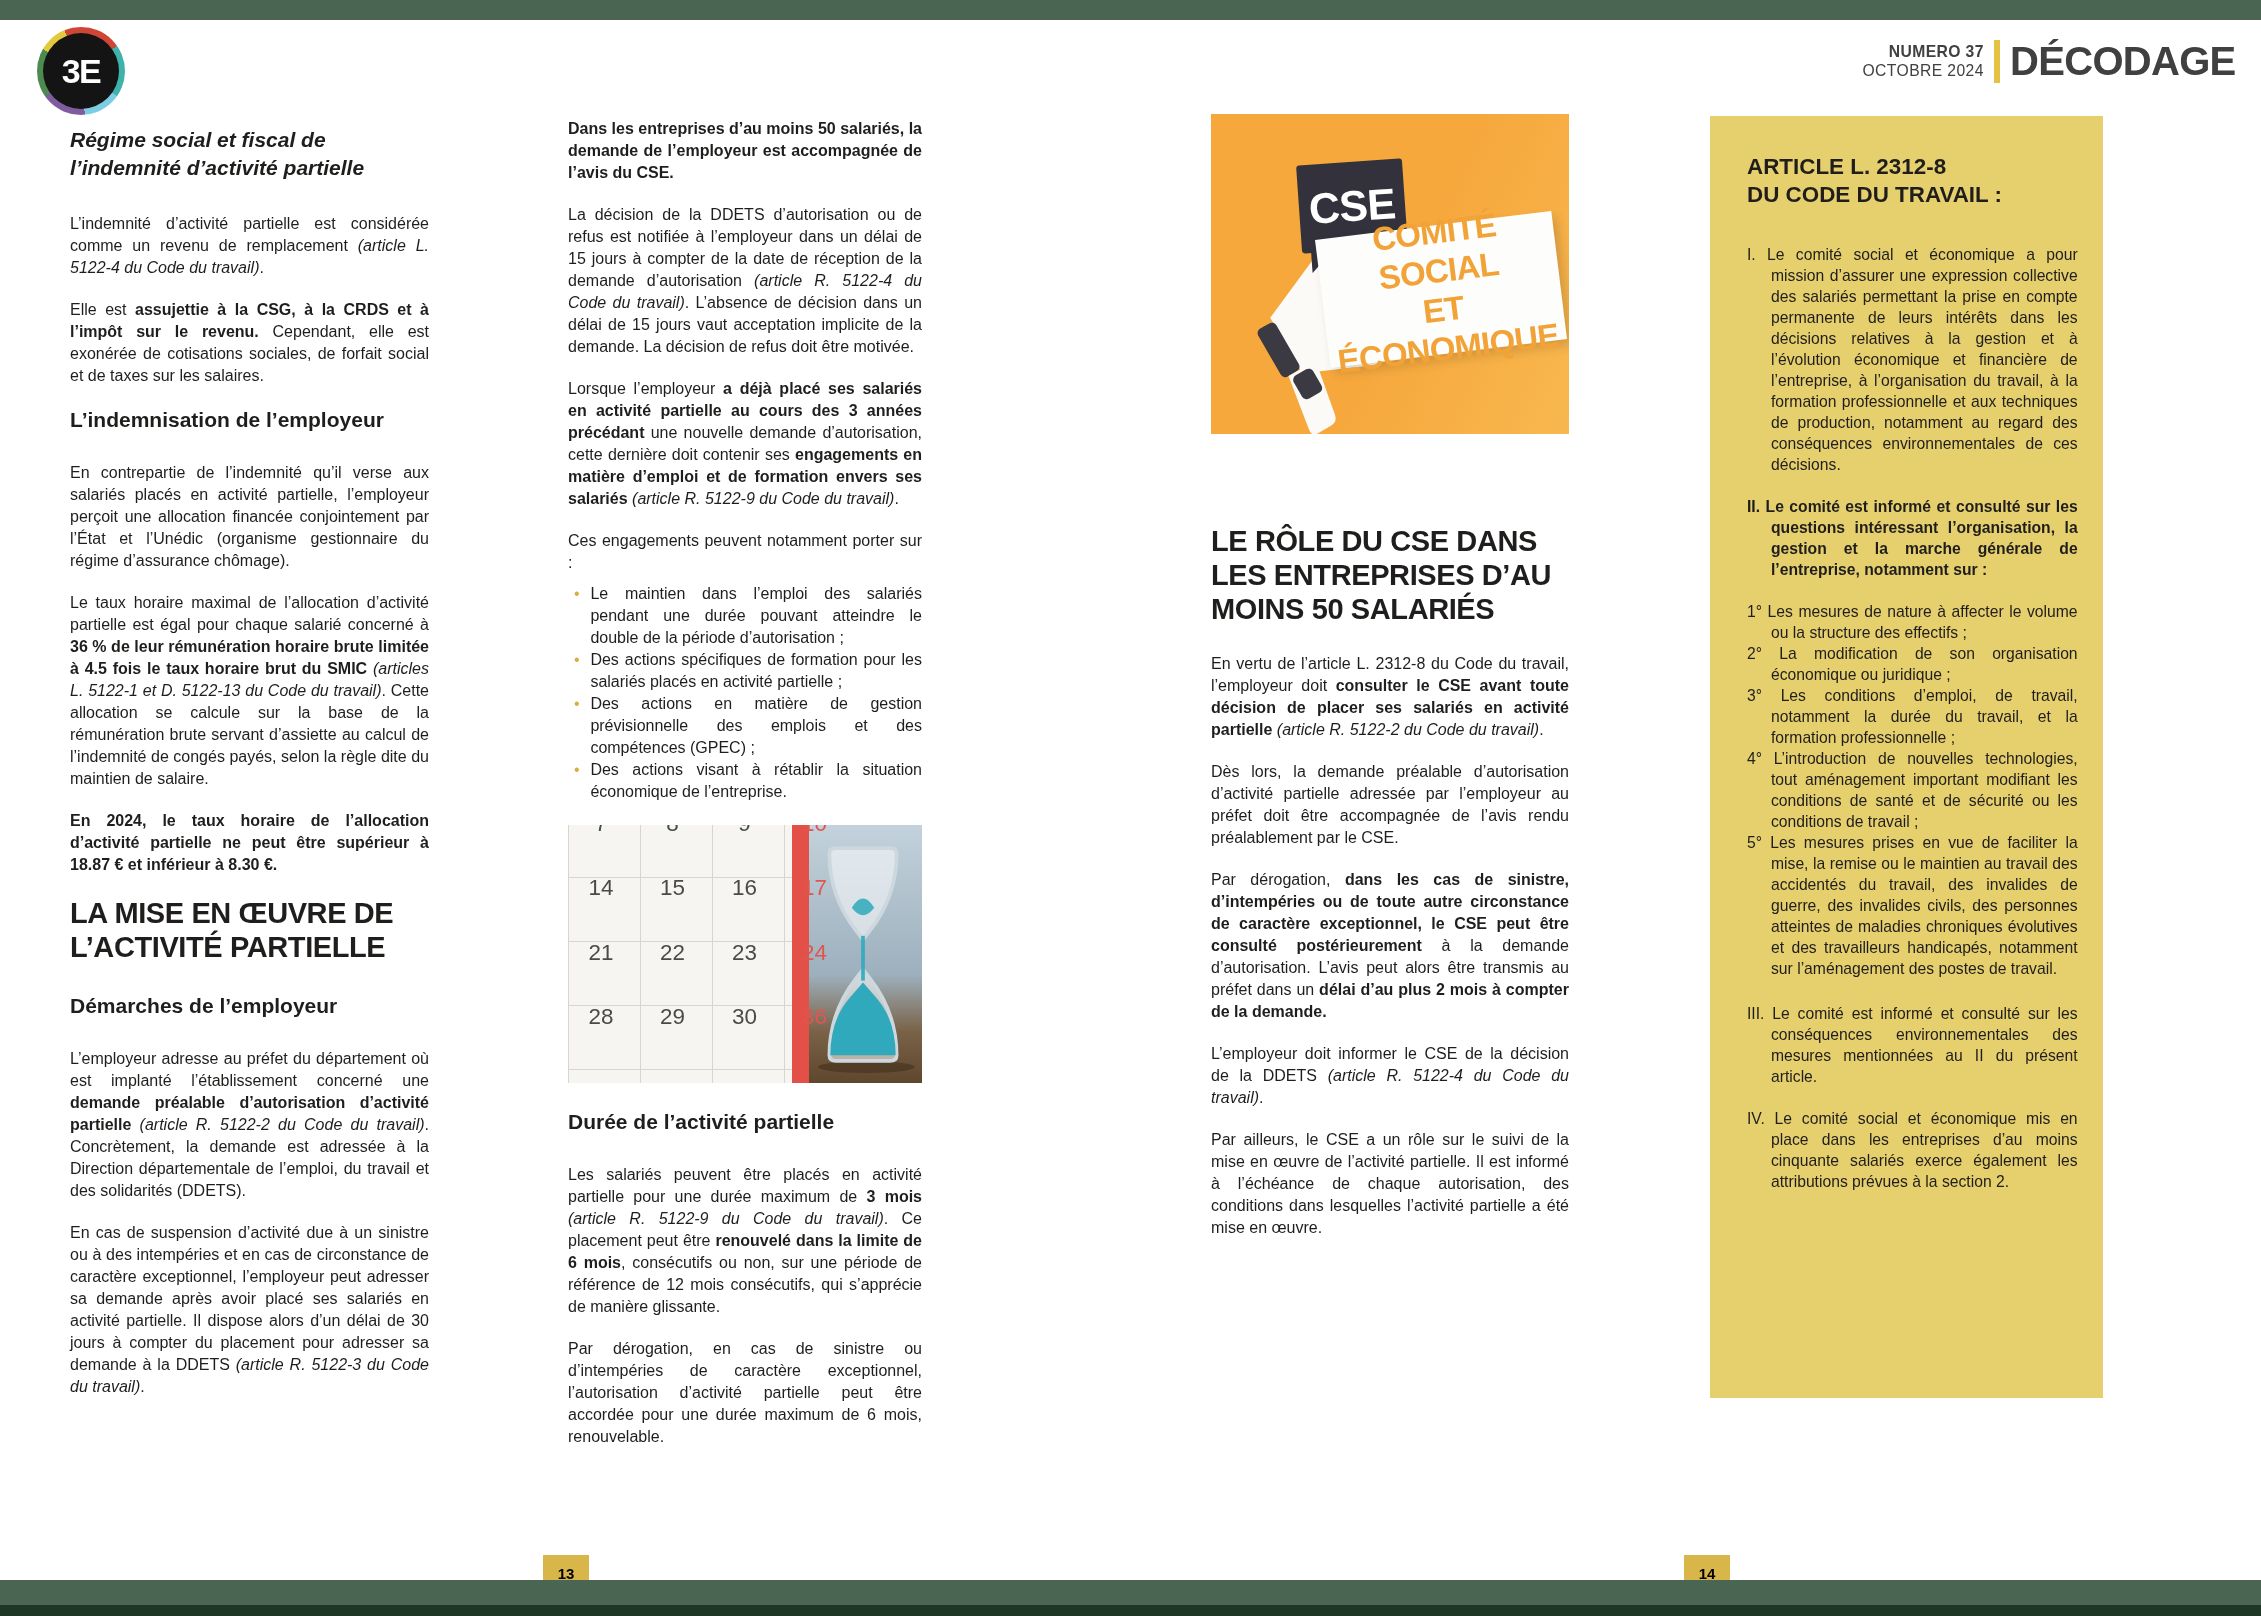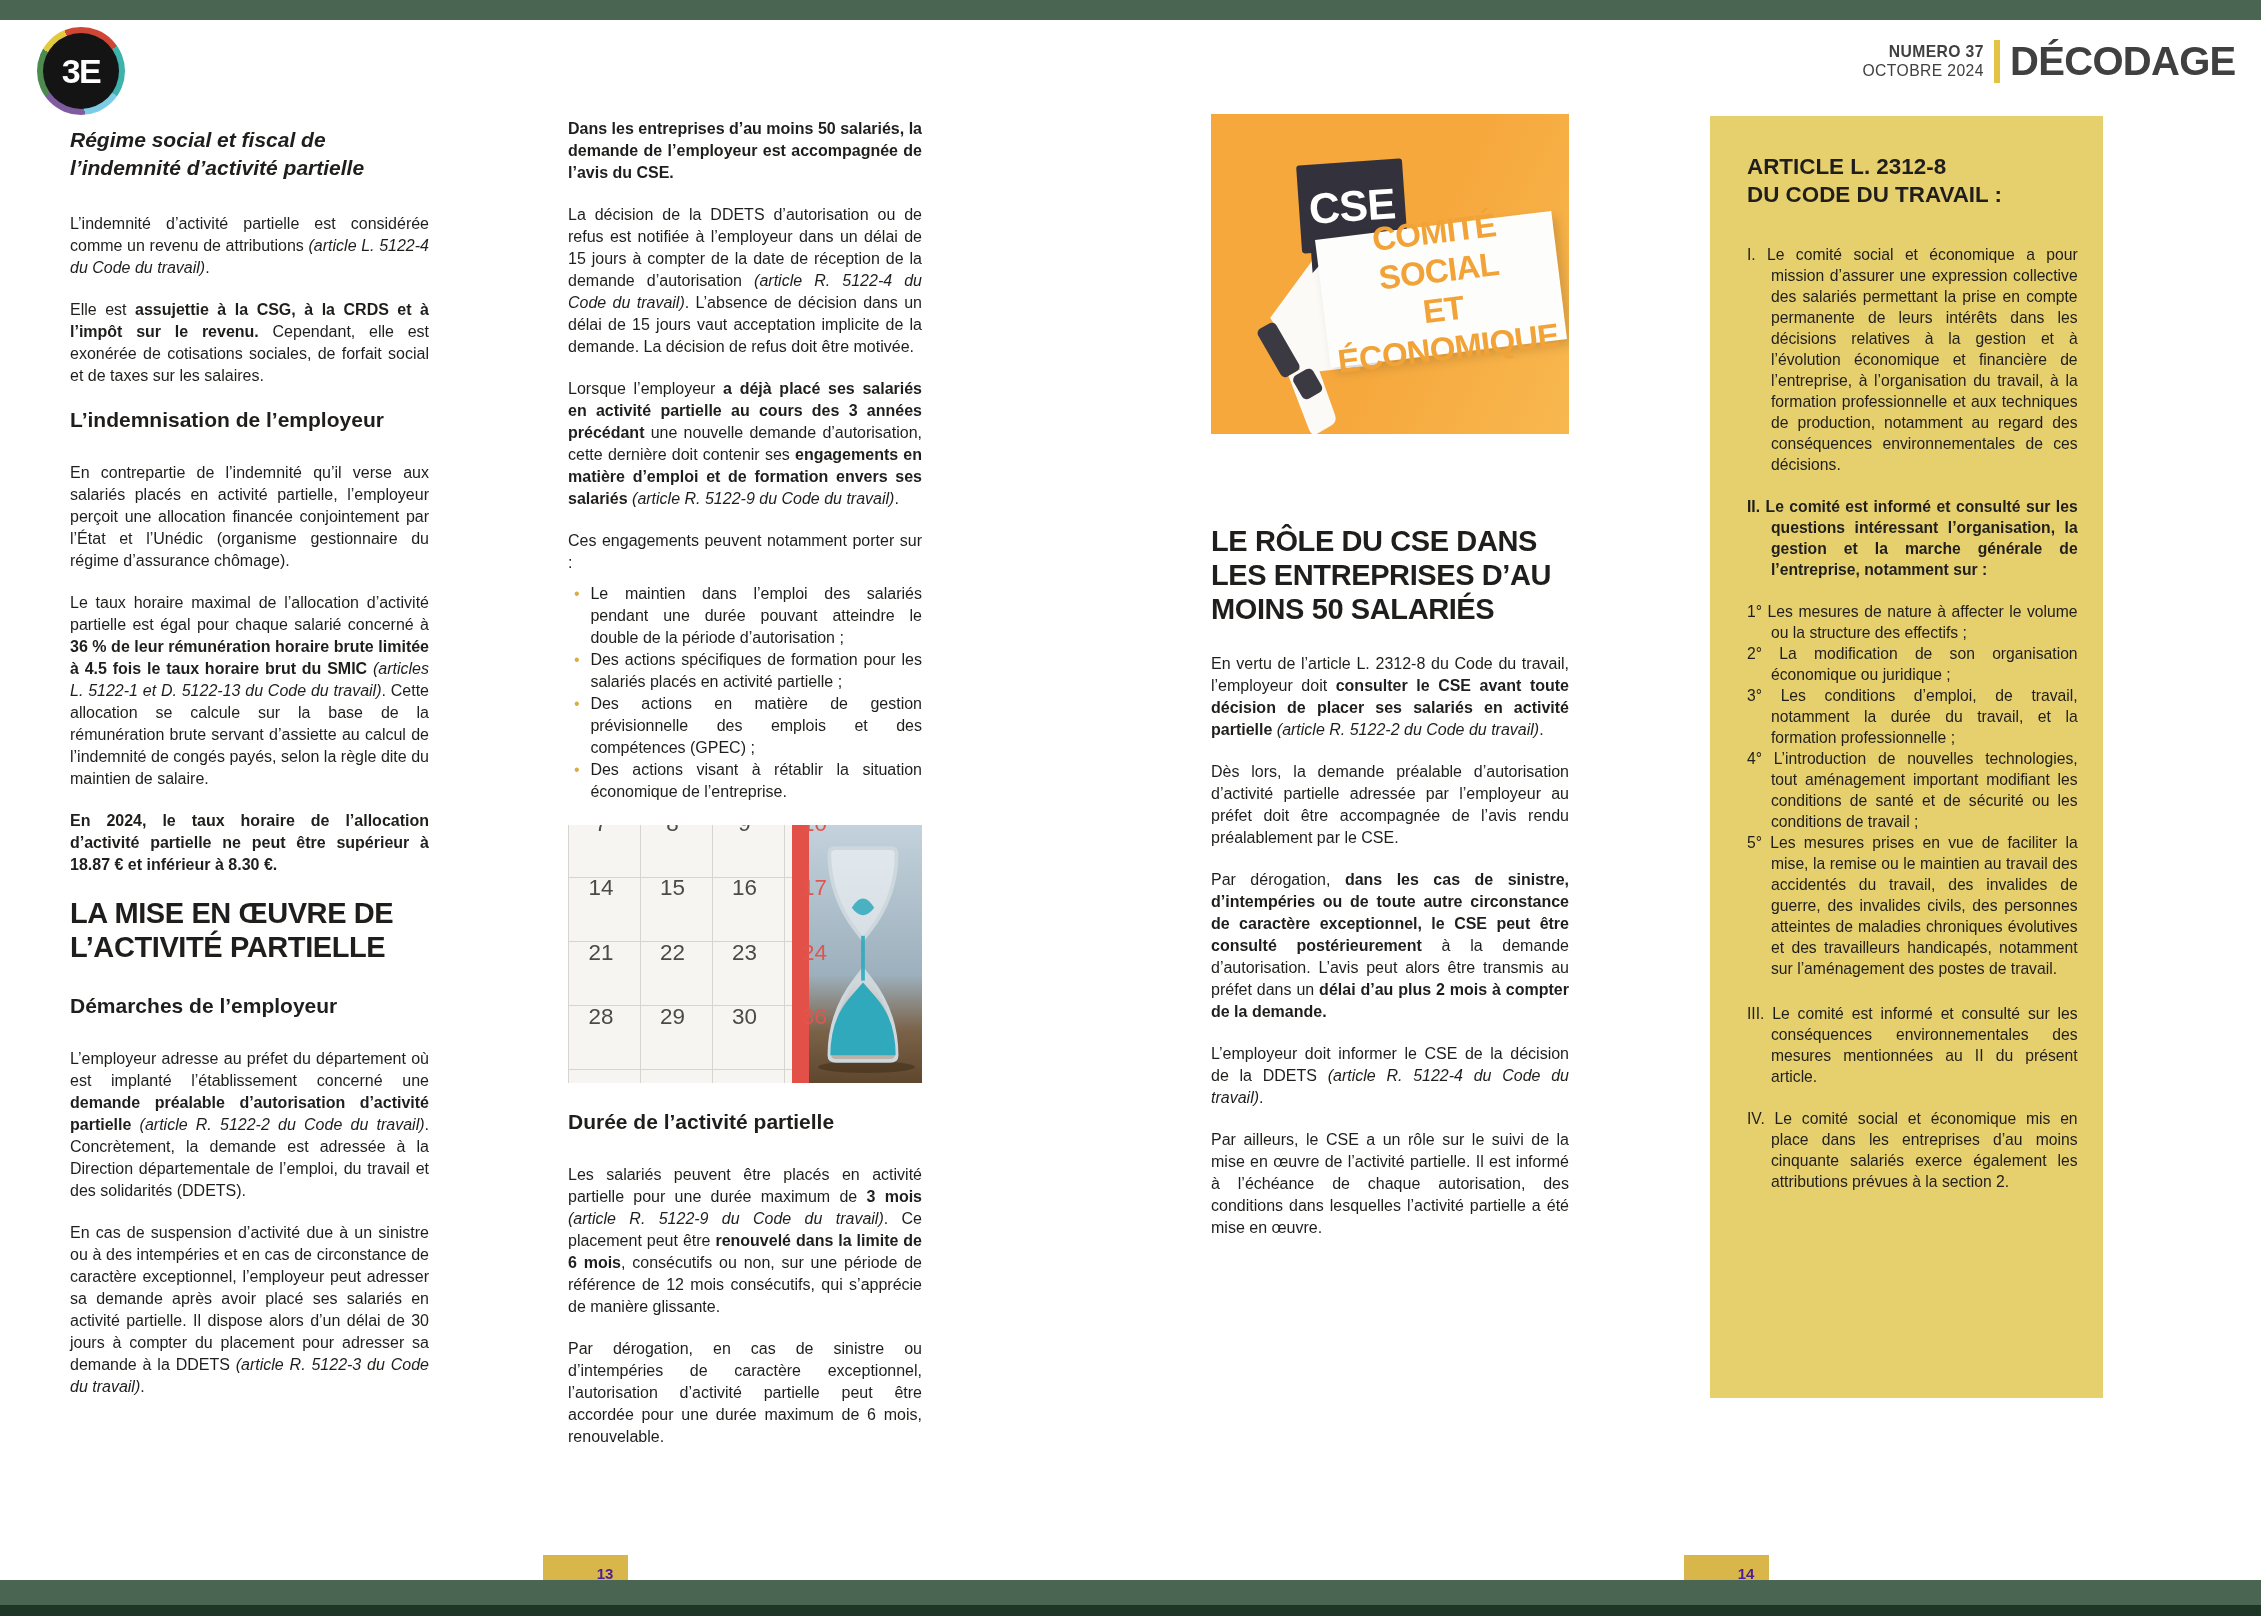--- a/index.html
+++ b/index.html
@@ -71,22 +71,22 @@
     color:#fff;font-size:43px;font-weight:900;letter-spacing:-0.7px;}
   .cse-bubble::after{content:"";position:absolute;left:9px;bottom:-19.5px;width:0;height:0;
     border-style:solid;border-width:21px 22.4px 0 0;border-color:#33323c transparent transparent transparent;}
   .cse-banner{position:absolute;left:111px;top:111px;width:238px;height:129px;background:#fdfdfc;
     transform:rotate(-7deg);box-shadow:4.5px 6px 10.5px rgba(0,0,0,.15);
     display:flex;flex-direction:column;align-items:center;justify-content:center;
     color:#f2a338;font-weight:900;font-size:33px;line-height:39px;letter-spacing:-0.7px;text-align:center;}
   .megaphone{position:absolute;left:-16.5px;top:111px;width:224px;height:217px;}
 
   
-  .pagenum{position:absolute;top:1555px;width:46px;height:37px;background:#d9b64a;color:#4c1d95;
-    display:flex;align-items:center;justify-content:center;font-size:15px;font-weight:700;padding-left:39px;}
+  .pagenum{position:absolute;top:1555px;width:46px;height:37px;background:#d9b64a;color:#000000;
+    display:flex;align-items:center;justify-content:center;font-size:15px;font-weight:700;}
   .pagenum.p13{left:543px;}
   .pagenum.p14{left:1684px;}
 </style>
 </head>
 <body>
 
 <div class="bar bar-top"></div>
 
 <div class="logo">
   <div class="logo-inner">3E</div>
@@ -96,21 +96,21 @@
   <div class="hdr-issue">
     <span>NUMERO 37</span>
     <span class="l2">OCTOBRE 2024</span>
   </div>
   <div class="hdr-divider"></div>
   <div class="hdr-brand">DÉCODAGE</div>
 </div>
 
 <section class="col col1">
   <h3 class="lead-h">Régime social et fiscal de l’indemnité d’activité partielle</h3>
-  <p class="para"><span>L’indemnité d’activité partielle est considérée comme un revenu de attributions </span><span class="i">(article L. 5122-4 du Code du travail)</span><span>.</span></p>
+  <p class="para"><span>L’indemnité d’activité partielle est considérée comme un revenu de remplacement </span><span class="i">(article L. 5122-4 du Code du travail)</span><span>.</span></p>
   <p class="para"><span>Elle est </span><span class="b">assujettie à la CSG, à la CRDS et à l’impôt sur le revenu.</span><span> Cependant, elle est exonérée de cotisations sociales, de forfait social et de taxes sur les salaires.</span></p>
   <h3 class="subh">L’indemnisation de l’employeur</h3>
   <p class="para"><span>En contrepartie de l’indemnité qu’il verse aux salariés placés en activité partielle, l’employeur perçoit une allocation financée conjointement par l’État et l’Unédic (organisme gestionnaire du régime d’assurance chômage).</span></p>
   <p class="para"><span>Le taux horaire maximal de l’allocation d’activité partielle est égal pour chaque salarié concerné à </span><span class="b">36 % de leur rémunération horaire brute limitée à 4.5 fois le taux horaire brut du SMIC </span><span class="i">(articles L. 5122-1 et D. 5122-13 du Code du travail)</span><span>. Cette allocation se calcule sur la base de la rémunération brute servant d’assiette au calcul de l’indemnité de congés payés, selon la règle dite du maintien de salaire.</span></p>
   <p class="para"><span class="b">En 2024, le taux horaire de l’allocation d’activité partielle ne peut être supérieur à 18.87 € et inférieur à 8.30 €.</span></p>
   <h2 class="bigh">LA MISE EN ŒUVRE DE L’ACTIVITÉ PARTIELLE</h2>
   <h3 class="subh">Démarches de l’employeur</h3>
   <p class="para"><span>L’employeur adresse au préfet du département où est implanté l’établissement concerné une </span><span class="b">demande préalable d’autorisation d’activité partielle </span><span class="i">(article R. 5122-2 du Code du travail)</span><span>. Concrètement, la demande est adressée à la Direction départementale de l’emploi, du travail et des solidarités (DDETS).</span></p>
   <p class="para"><span>En cas de suspension d’activité due à un sinistre ou à des intempéries et en cas de circonstance de caractère exceptionnel, l’employeur peut adresser sa demande après avoir placé ses salariés en activité partielle. Il dispose alors d’un délai de 30 jours à compter du placement pour adresser sa demande à la DDETS </span><span class="i">(article R. 5122-3 du Code du travail)</span><span>.</span></p>
 </section>

